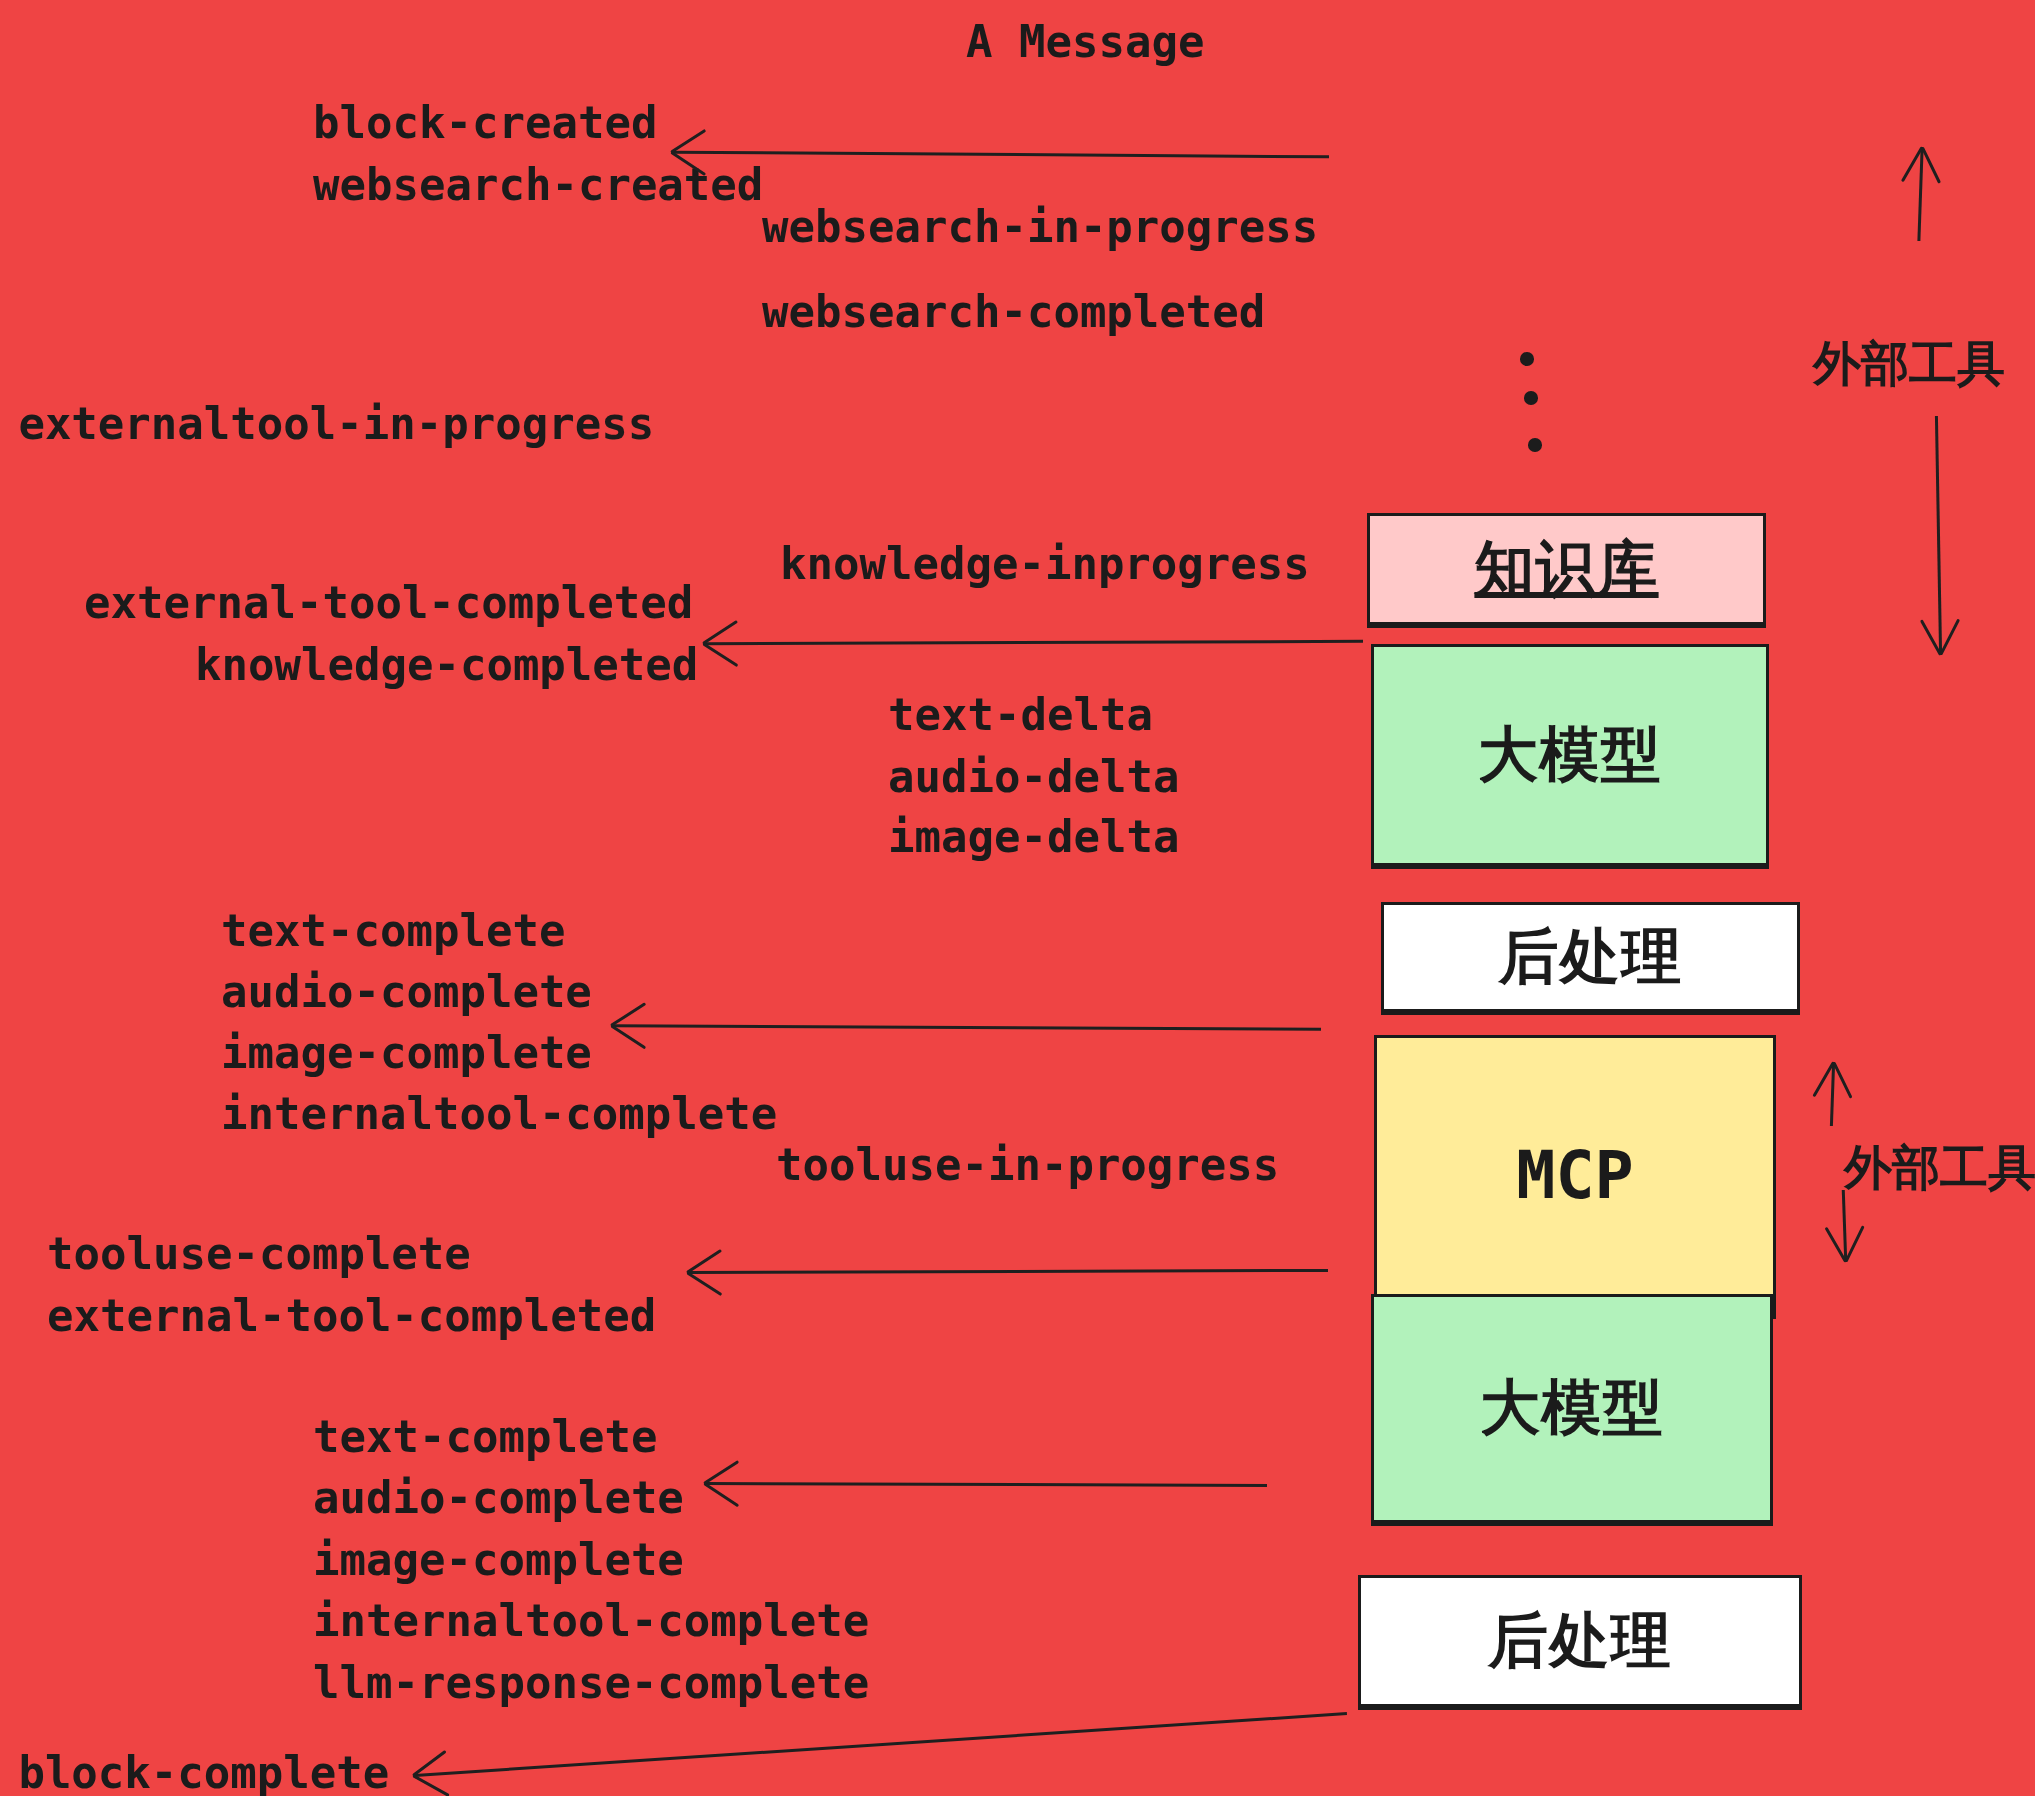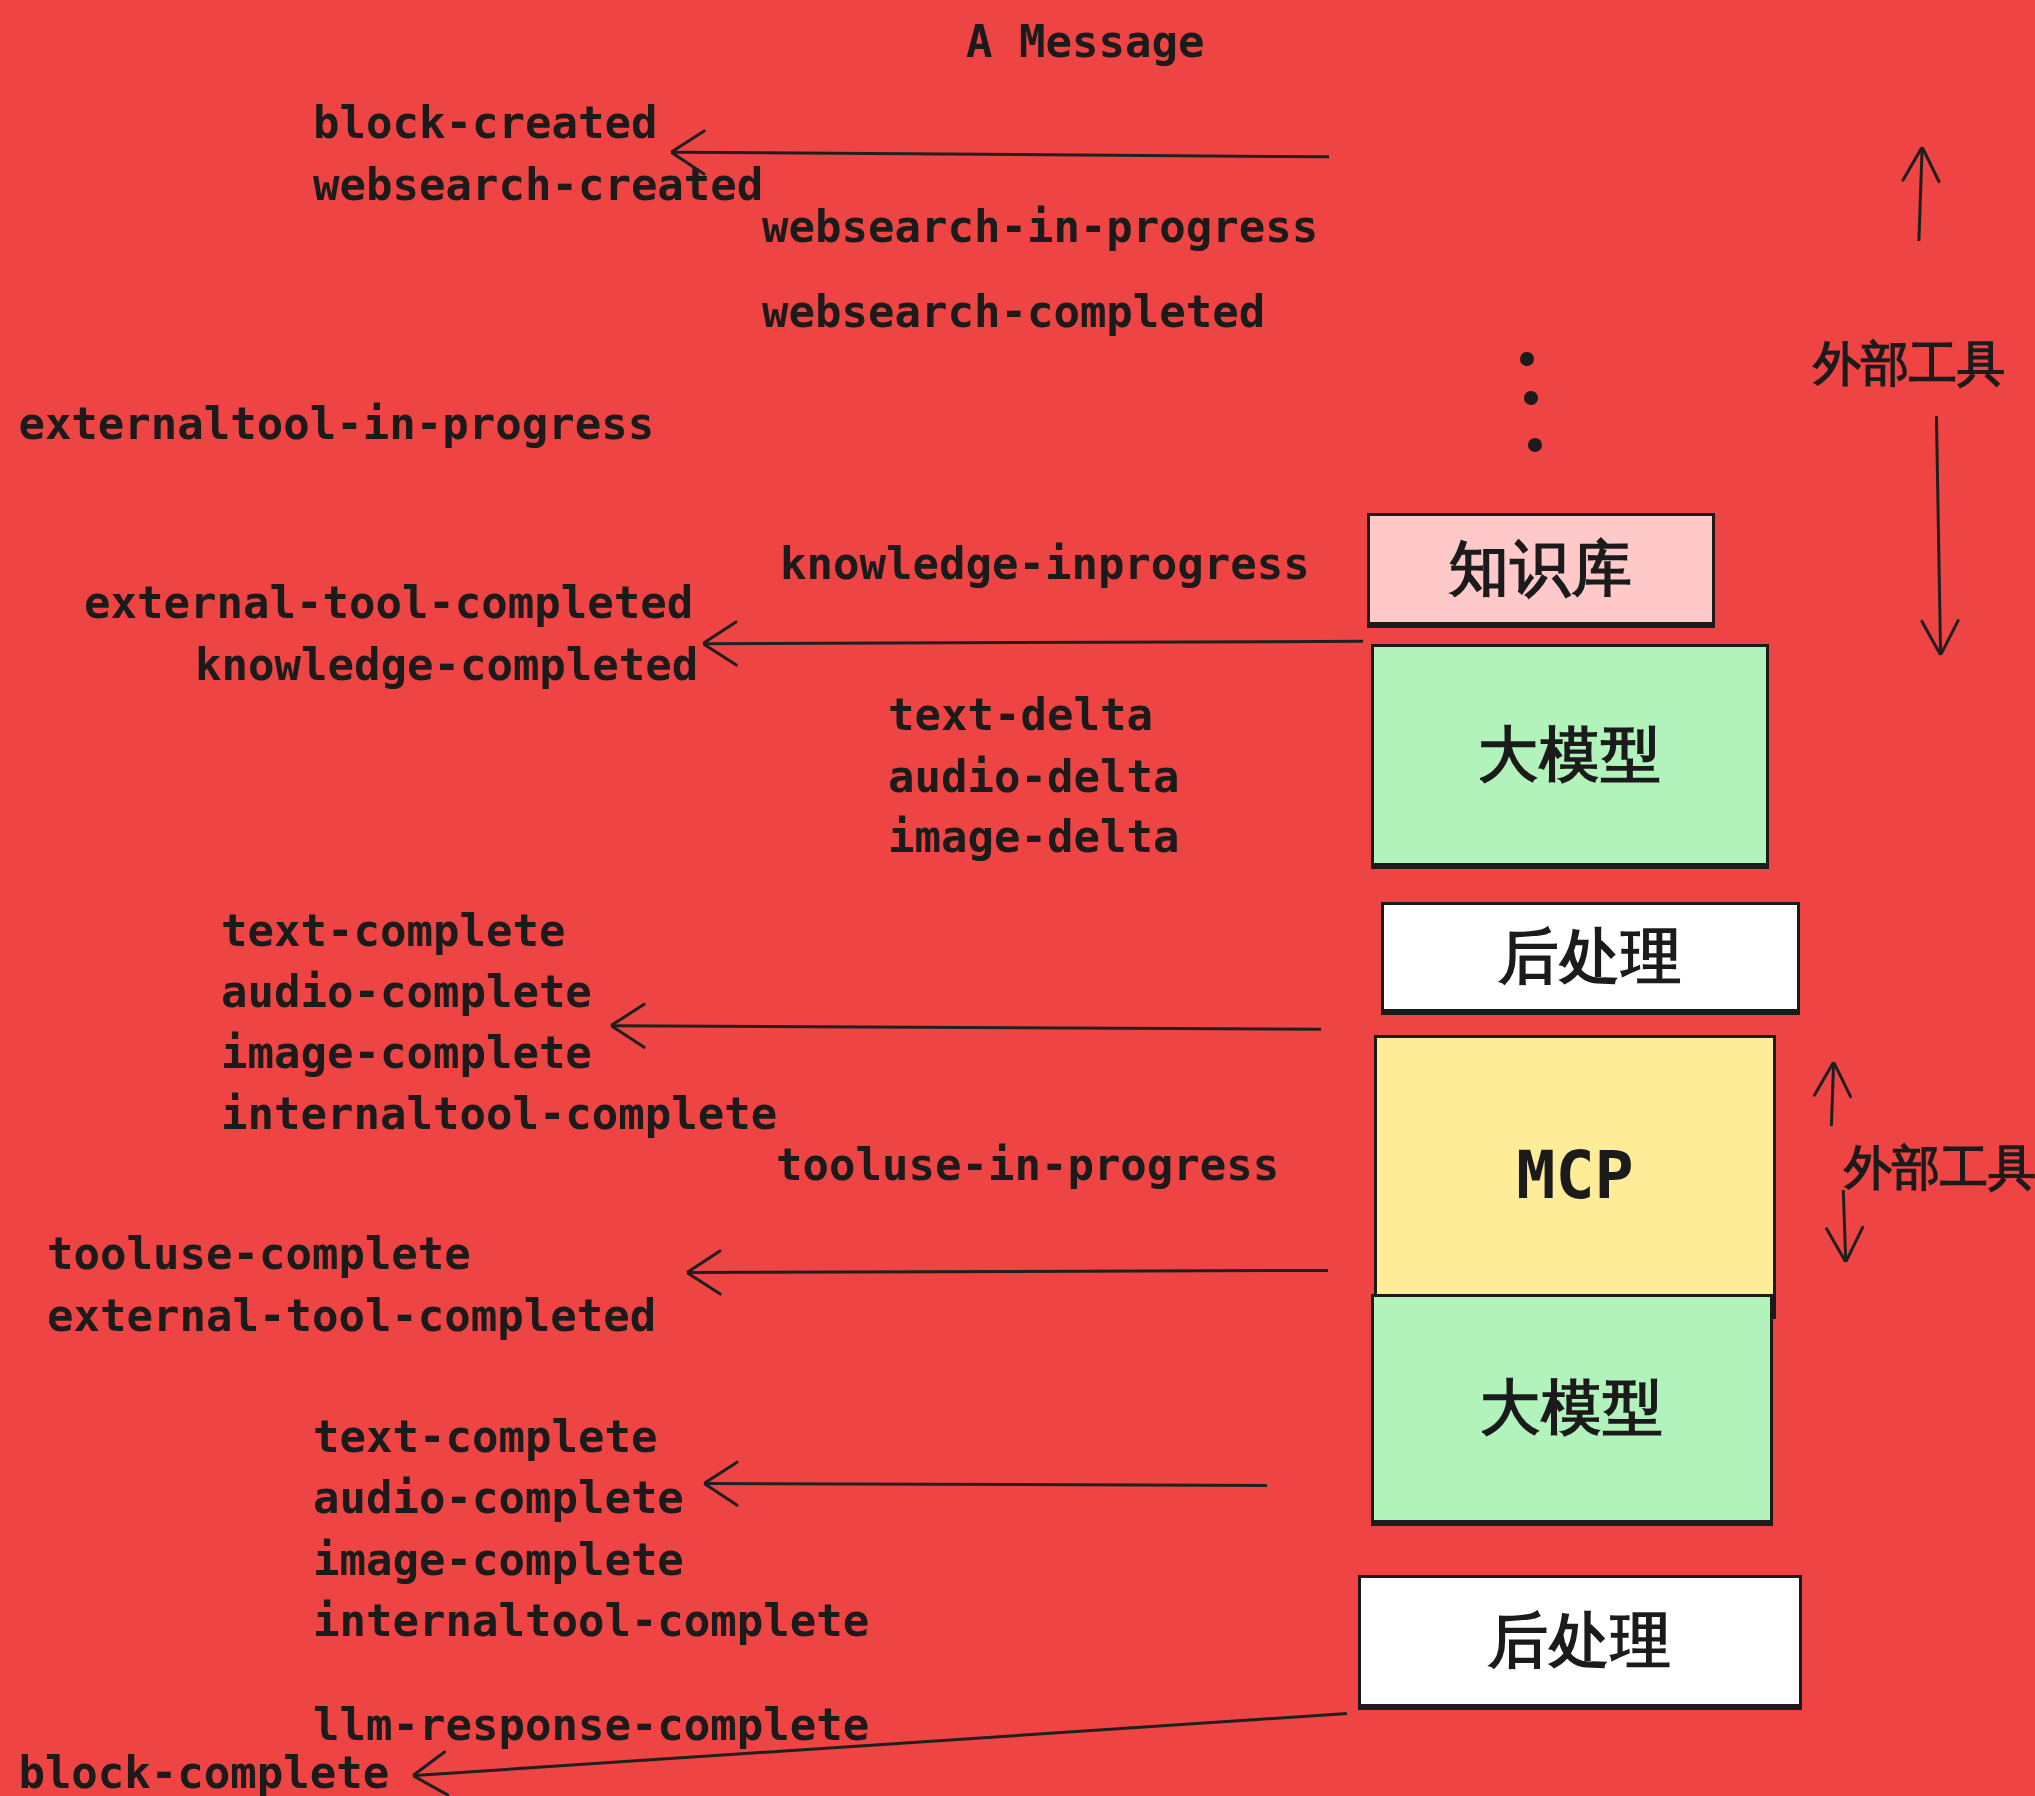--- a/index.html
+++ b/index.html
@@ -72,24 +72,24 @@
   <div class="evt" style="left:221px;  top:991px;">audio-complete</div>
   <div class="evt" style="left:221px;  top:1052px;">image-complete</div>
   <div class="evt" style="left:221px;  top:1113px;">internaltool-complete</div>
   <div class="evt" style="left:776px; top:1164px;">tooluse-in-progress</div>
   <div class="evt" style="left:47px;   top:1253px;">tooluse-complete</div>
   <div class="evt" style="left:47px;   top:1315px;">external-tool-completed</div>
   <div class="evt" style="left:313px;  top:1436px;">text-complete</div>
   <div class="evt" style="left:313px;  top:1497px;">audio-complete</div>
   <div class="evt" style="left:313px;  top:1559px;">image-complete</div>
   <div class="evt" style="left:313px;  top:1620px;">internaltool-complete</div>
-  <div class="evt" style="left:313px;  top:1682px;margin-top:42px;">llm-response-complete</div>
+  <div class="evt" style="left:313px;  top:1682px;">llm-response-complete</div>
   <div class="evt" style="left:18.4px;   top:1772px;">block-complete</div>
 
-  <div class="box" style="left: 1367px; top: 513px; width: 348px; height: 115px; background: rgb(255, 201, 201);">知识库</div>
+  <div class="box" style="left: 1367px; top: 513px; width: 399px; height: 115px; background: rgb(255, 201, 201); text-decoration: underline;">知识库</div>
   <div class="box" style="left: 1371px; top: 644px; width: 398px; height: 225px; background: rgb(178, 242, 187);">大模型</div>
   <div class="box" style="left: 1381px; top: 902px; width: 419px; height: 113px; background: rgb(255, 255, 255);">后处理</div>
   <div class="box mono" style="left: 1374px; top: 1035px; width: 402px; height: 284px; background: rgb(255, 236, 153);">MCP</div>
   <div class="box" style="left: 1371px; top: 1294px; width: 402px; height: 232px; background: rgb(178, 242, 187);">大模型</div>
   <div class="box" style="left: 1358px; top: 1575px; width: 444px; height: 135px; background: rgb(255, 255, 255);">后处理</div>
 
   <div>
     <div class="dot" style="left:1520px; top:352px;"></div>
     <div class="dot" style="left:1524px; top:391px;"></div>
     <div class="dot" style="left:1528px; top:438px;"></div>

